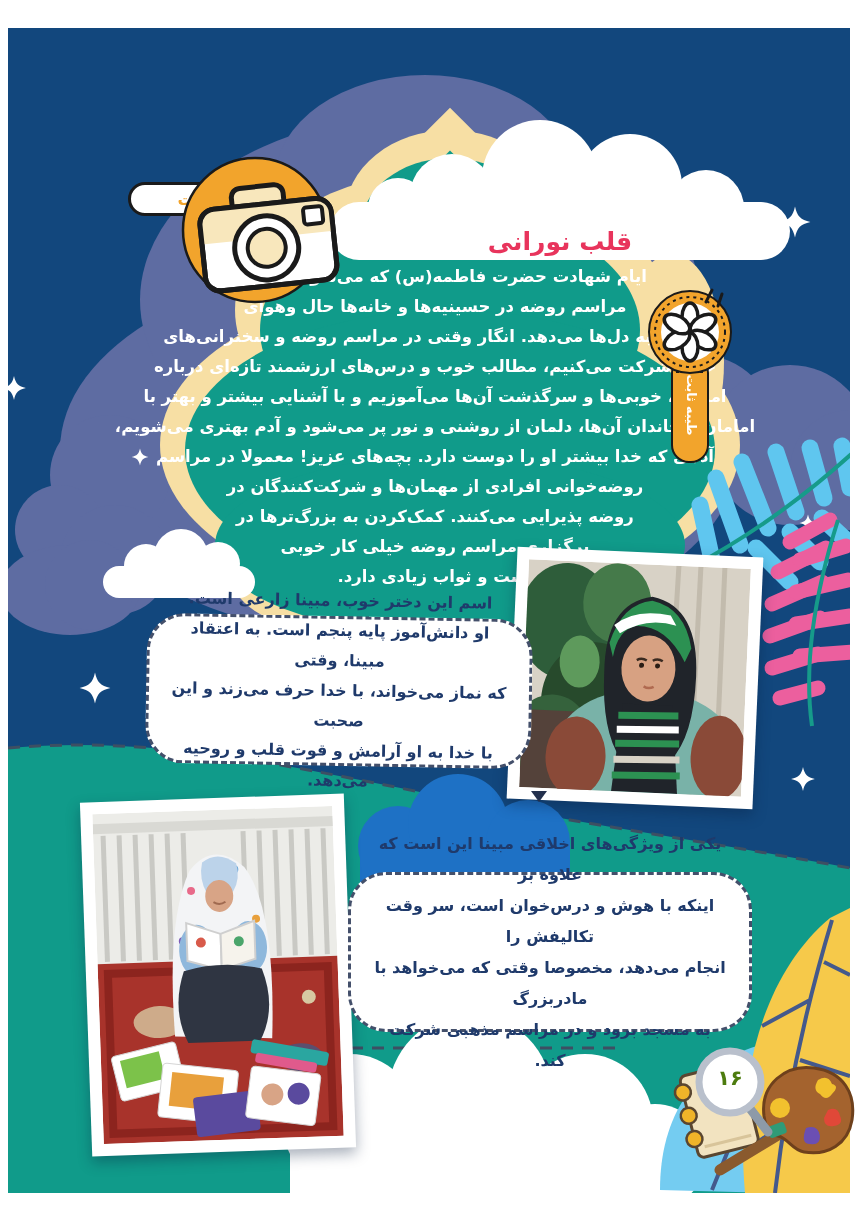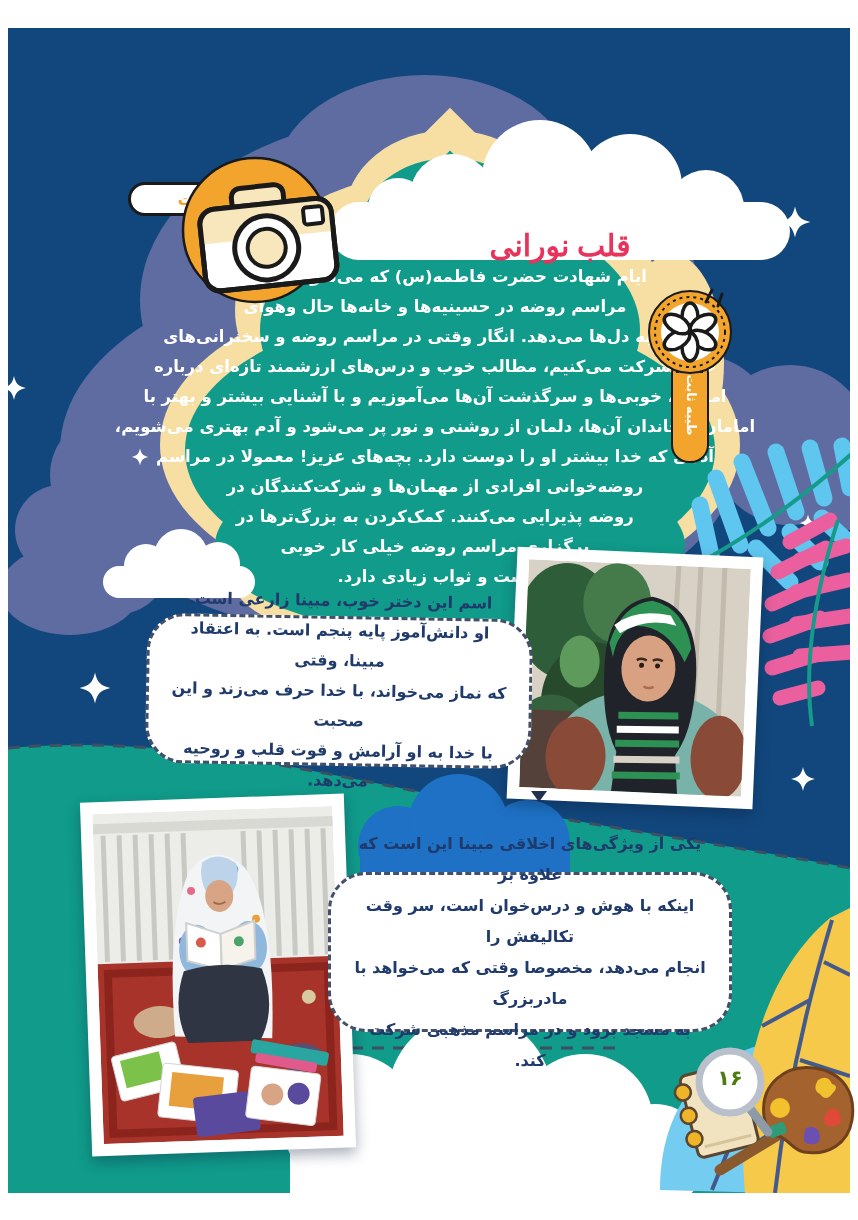--- a/index.html
+++ b/index.html
@@ -7,37 +7,37 @@
     position:relative;width:858px;height:1220px;overflow:hidden;
     background:#ffffff;
     font-family:"DejaVu Sans",sans-serif;
   }
   .abs{position:absolute;}
   svg{display:block;}
   
   .title{
     left:340px;top:196px;width:440px;height:58px;
     display:flex;align-items:center;justify-content:center;
-    color:#E8345C;font-size:30px;font-weight:bold;direction:rtl;font-family:Liberation Serif, serif;
+    color:#E8345C;font-size:25px;font-weight:bold;direction:rtl;
   }
   
   .story{
     left:110px;top:262px;width:650px;
     color:#ffffff;font-size:16.5px;font-weight:bold;line-height:30px;
     text-align:center;direction:rtl;white-space:pre-line;
   }
   
   .bubble{
     background:#ffffff;border:3px dashed #44506B;border-radius:38px;
     color:#1F3A6B;font-weight:bold;direction:rtl;text-align:center;
     white-space:pre-line;box-sizing:border-box;
     display:flex;align-items:center;justify-content:center;
   }
   .bubble1{left:146px;top:616px;width:386px;height:150px;font-size:16px;line-height:30px;transform:rotate(1deg);padding:8px 20px;}
-  .bubble2{left:328px;top:872px;width:404px;height:160px;font-size:16px;line-height:31px;padding:8px 21px;}
+  .bubble2{left:348px;top:872px;width:404px;height:160px;font-size:16px;line-height:31px;padding:8px 21px;}
   
   .photo{background:#ffffff;box-shadow:0 6px 14px rgba(10,30,60,.35);padding:12px;box-sizing:border-box;}
   .photo1{left:512px;top:552px;width:246px;height:252px;transform:rotate(2.5deg);}
   .photo2{left:86px;top:798px;width:264px;height:354px;transform:rotate(-2deg);}
   .photo-pointer{
     left:531px;top:791px;width:0;height:0;
     border-left:8px solid transparent;border-right:8px solid transparent;
     border-top:11px solid #23304d;
   }
   

